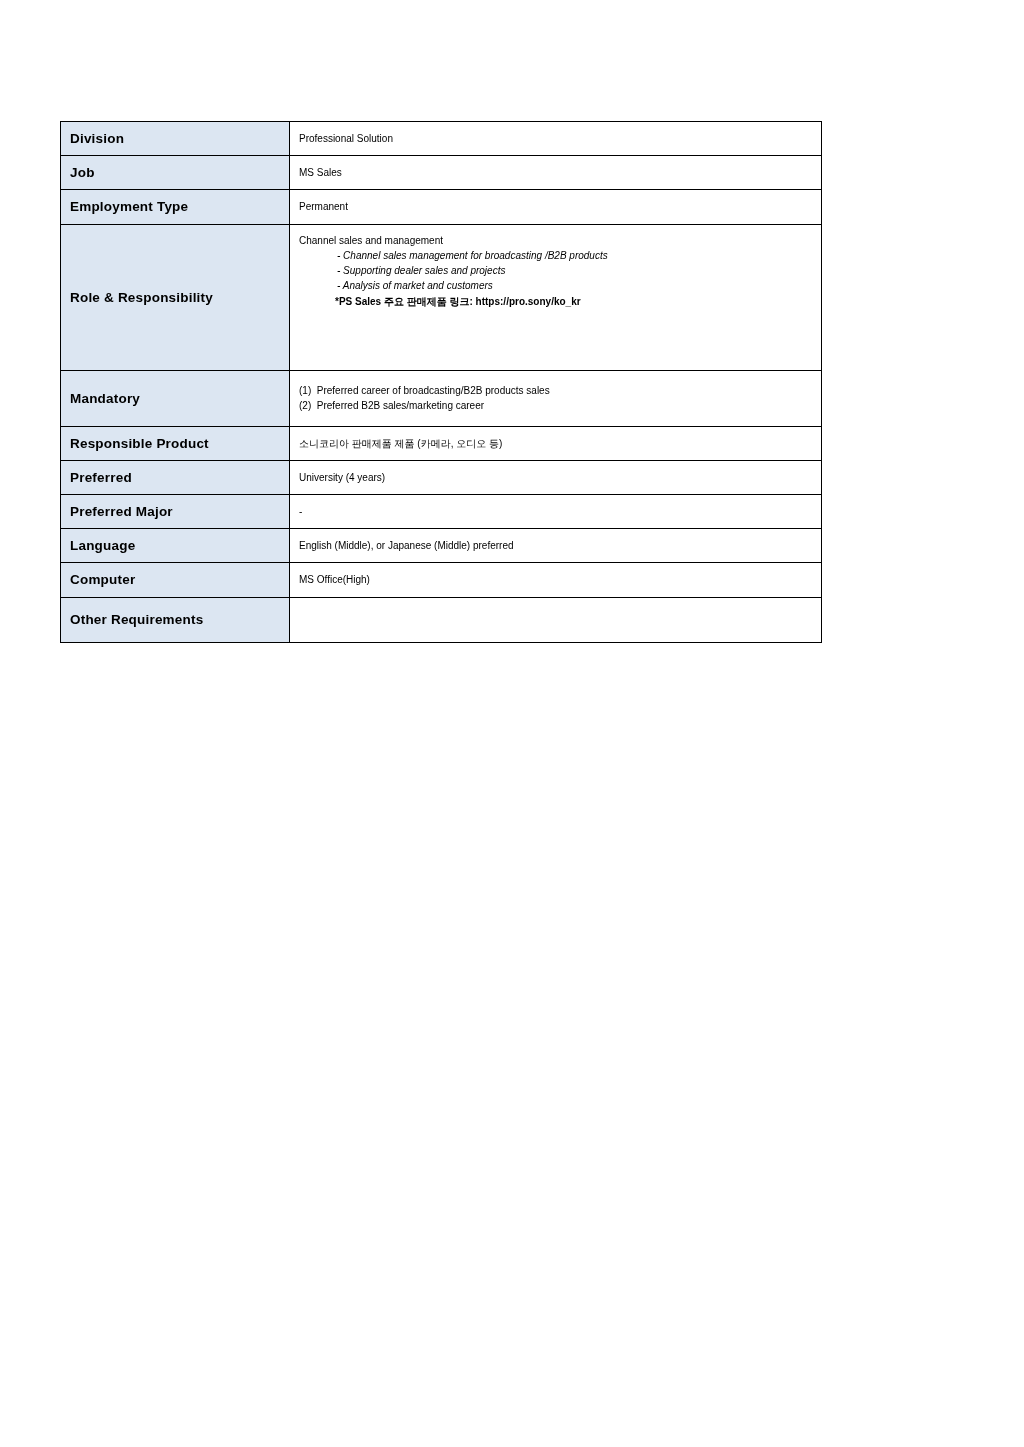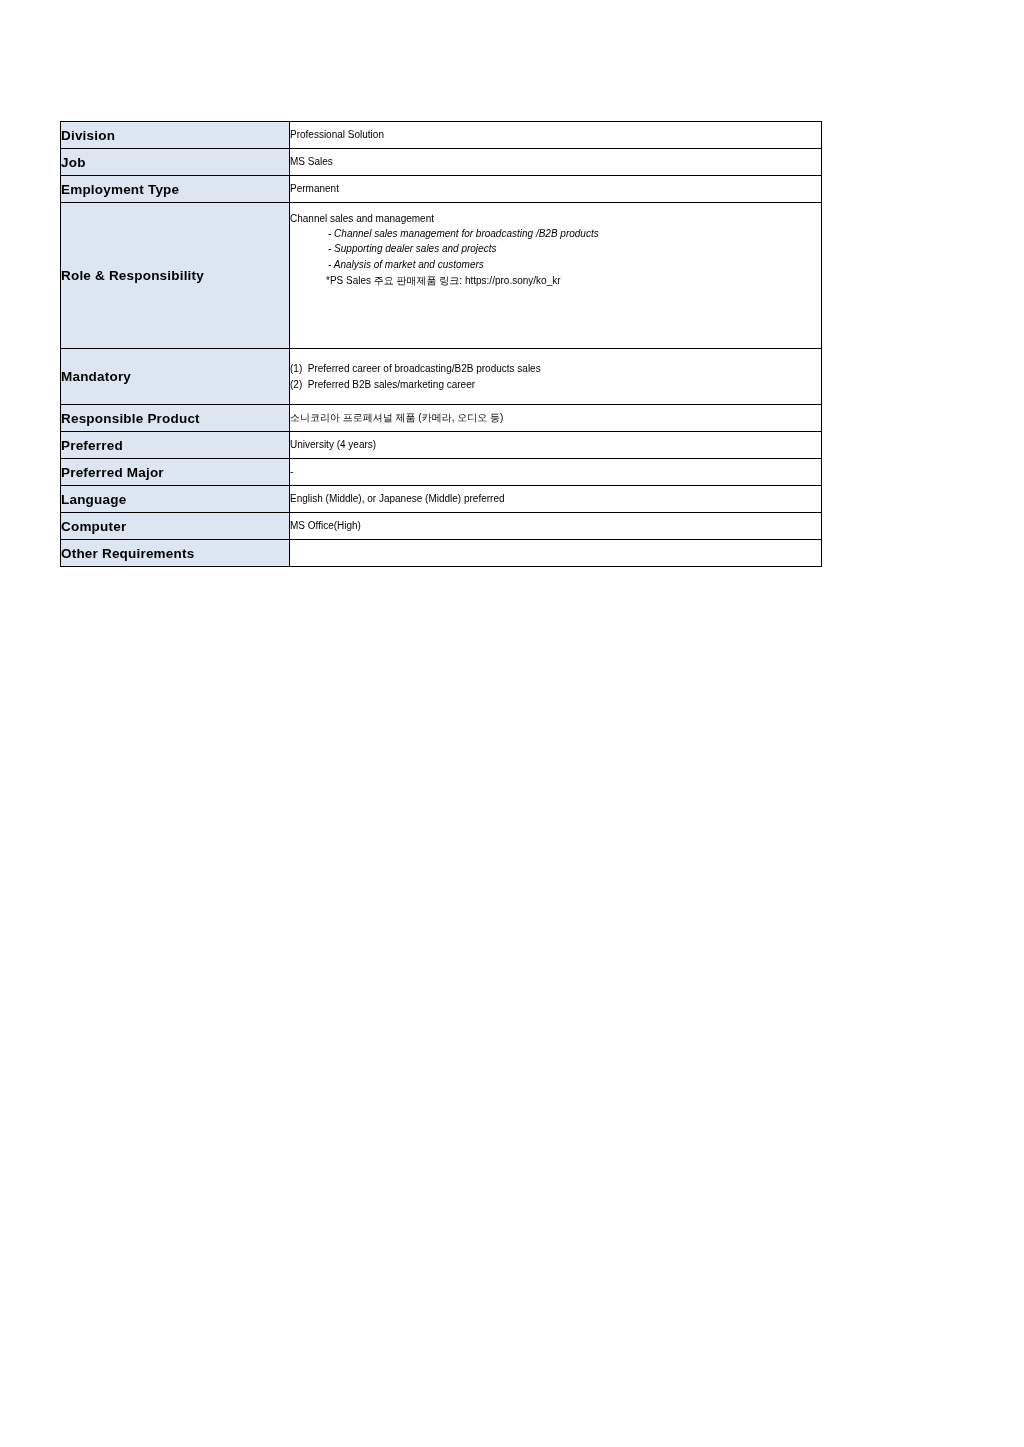--- a/index.html
+++ b/index.html
@@ -29,21 +29,21 @@
     left: 60px;
     top: 121px;
     width: 761px;
     border-collapse: collapse;
     table-layout: fixed;
     background: #ffffff;
   }
 
   .job-table td {
     border: 1.6px solid #000000;
-    padding: 0;
+    padding: 9px;
     vertical-align: middle;
   }
 
   col.label-col { width: 229px; }
   col.value-col { width: 532px; }
 
   .label-cell {
     background: #dce6f2;
     font-weight: bold;
     font-size: 13.5px;
@@ -70,21 +70,21 @@
   }
   .rr-bullet {
     display: block;
     padding-left: 38px;
     white-space: pre;
     font-style: italic;
   }
   .rr-link {
     display: block;
     padding-left: 36px;
-    font-weight: normal;
+    font-weight: bold;
     white-space: pre;
     padding-top: 1px;
   }
 
   .list-line {
     display: block;
     white-space: pre;
   }
 
   .empty-cell { height: 26px; }
@@ -135,21 +135,21 @@
         <td class="label-cell">Mandatory</td>
         <td class="value-cell">
           <span class="list-line">(1)  Preferred career of broadcasting/B2B products sales</span>
           <span class="list-line">(2)  Preferred B2B sales/marketing career</span>
         </td>
       </tr>
 
 
       <tr class="h-sm">
         <td class="label-cell">Responsible Product</td>
-        <td class="value-cell">소니코리아 프로페셔널 제품 (카메라, 오디오 등)</td>
+        <td class="value-cell">소니코리아 판매제품 제품 (카메라, 오디오 등)</td>
       </tr>
 
 
       <tr class="h-sm">
         <td class="label-cell">Preferred</td>
         <td class="value-cell">University (4 years)</td>
       </tr>
 
       <tr class="h-sm">
         <td class="label-cell">Preferred Major</td>

